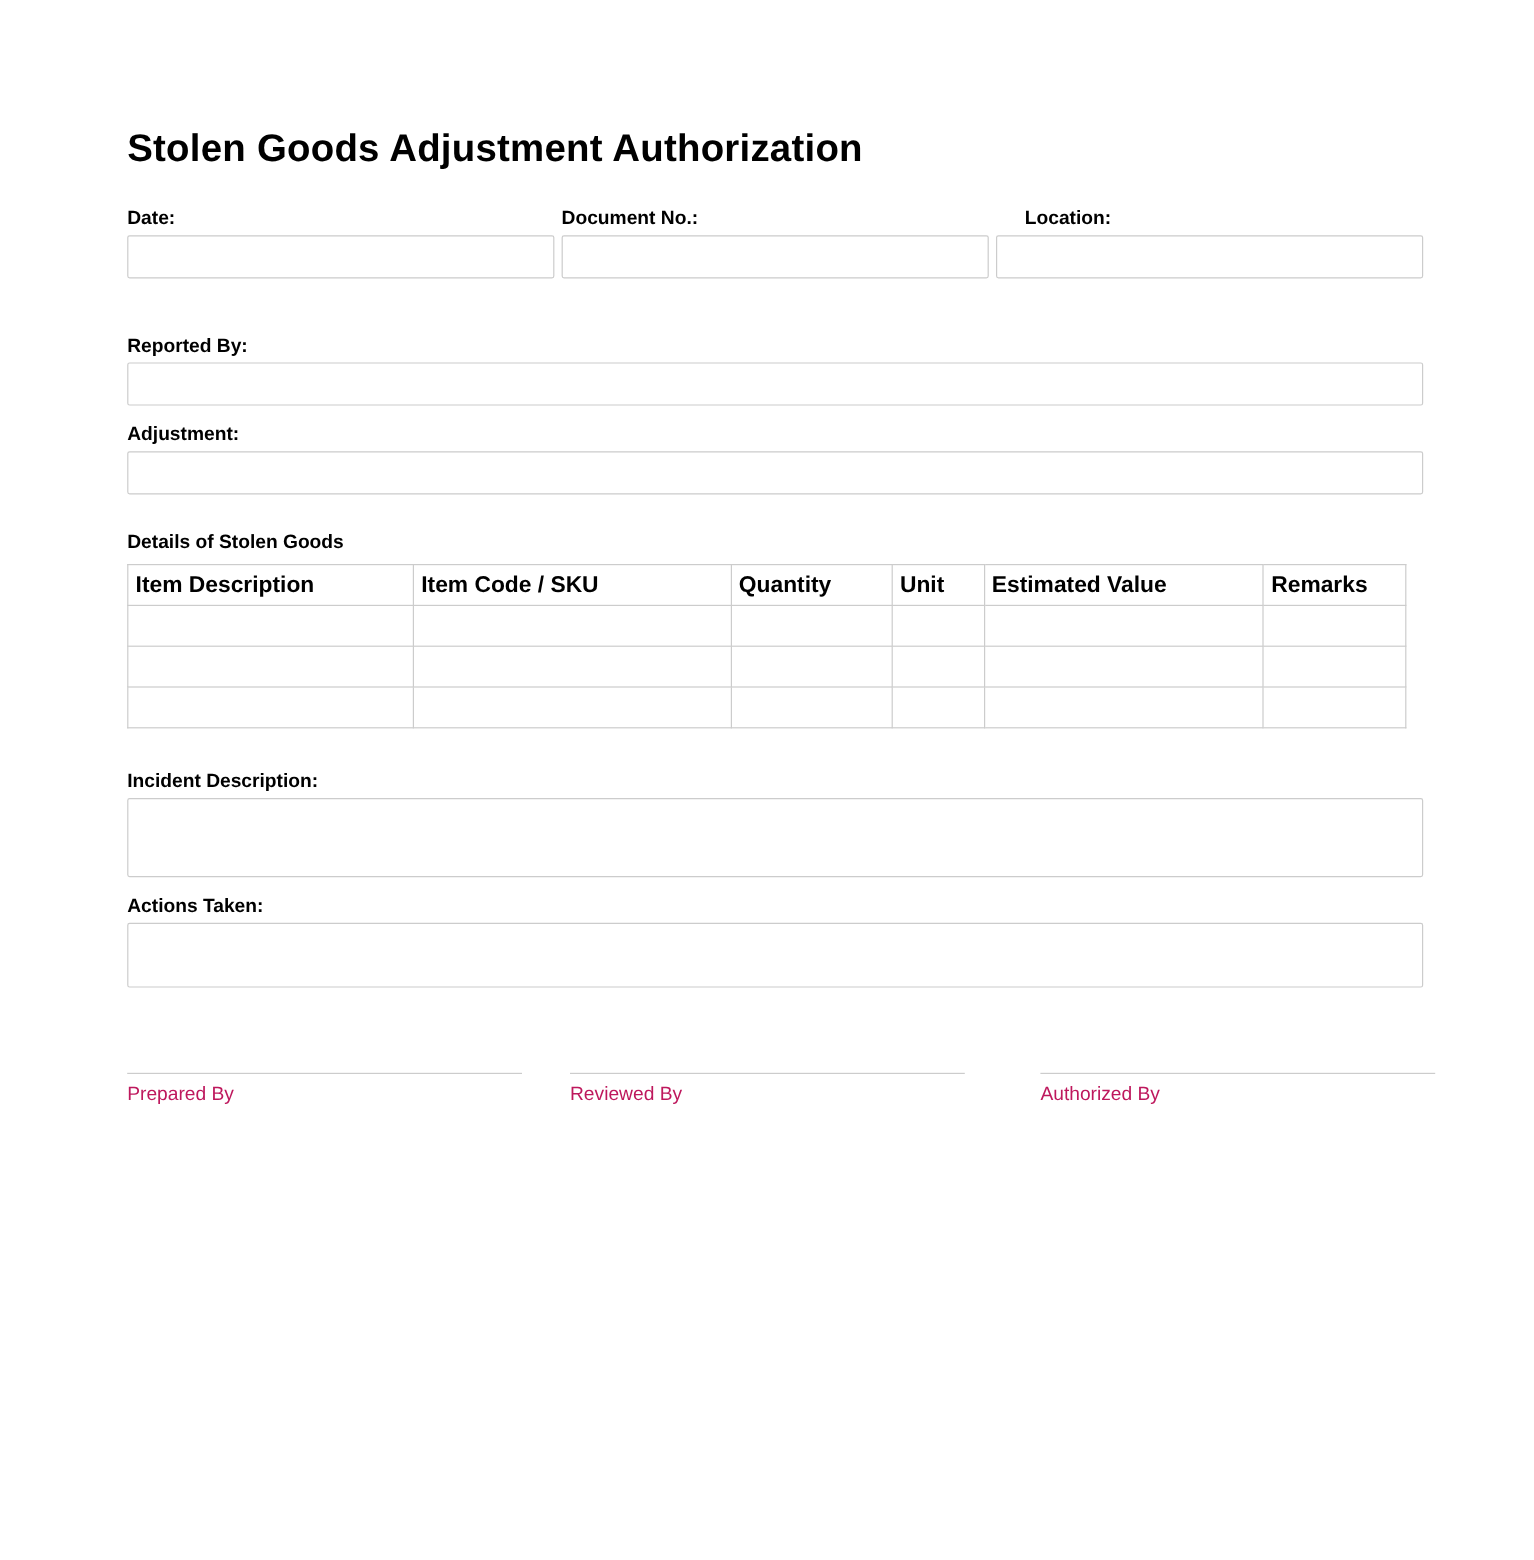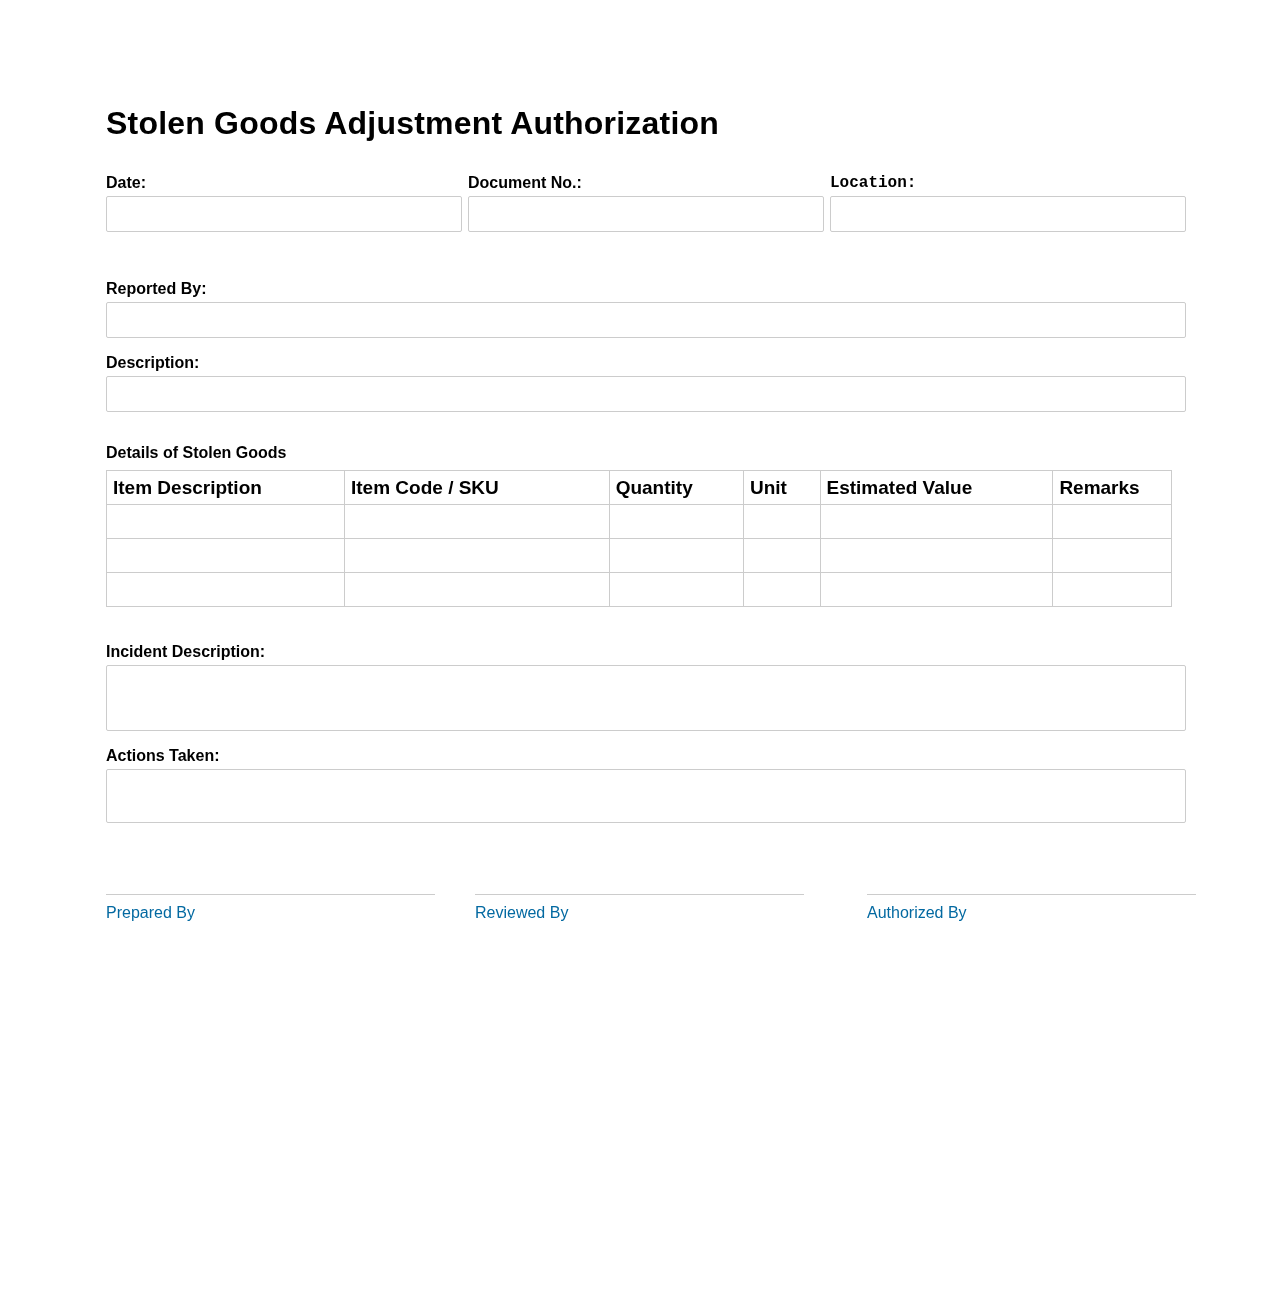--- a/index.html
+++ b/index.html
@@ -6,41 +6,41 @@
   body { width: 1278px; height: 1300px; position: relative; font-family: "Liberation Sans", sans-serif; color: #000; }
   .page { position: absolute; left: 106px; top: 0; width: 1080px; }
   h1 { position: absolute; left: 0; top: 104px; margin: 0; font-size: 32px; font-weight: bold; line-height: 38px; letter-spacing: 0.2px; }
   .lbl { position: absolute; font-size: 16px; font-weight: bold; line-height: 18px; }
   .field { position: absolute; box-sizing: border-box; border: 1px solid #cccccc; border-radius: 2px; background: #fff; }
   table { position: absolute; left: 0; top: 470px; width: 1066px; border-collapse: collapse; }
   th, td { border: 1px solid #cccccc; height: 34px; box-sizing: border-box; padding: 0 6px; text-align: left; font-size: 19px; font-weight: bold; }
   td { font-weight: normal; }
   .sig { position: absolute; top: 894px; width: 329px; }
   .sig .line { border-top: 1px solid #cccccc; height: 0; }
-  .sig .sl { margin-top: 9px; font-size: 16px; color: #0369a1; line-height: 18px; }
+  .sig .sl { margin-top: 9px; font-size: 16px; color: #be185d; line-height: 18px; }
 </style>
 </head>
 <body>
 
 <div class="page">
   <h1>Stolen Goods Adjustment Authorization</h1>
 
   <div class="lbl" style="left:0;top:174px;text-align:right;">Date:</div>
   <div class="field" style="left:0;top:196px;width:356px;height:36px;"></div>
 
   <div class="lbl" style="left:362px;top:174px;">Document No.:</div>
   <div class="field" style="left:362px;top:196px;width:356px;height:36px;"></div>
 
-  <div class="lbl" style="left:724px;top:174px;font-family:Liberation Mono, monospace;">Location:</div>
+  <div class="lbl" style="left:748px;top:174px;">Location:</div>
   <div class="field" style="left:724px;top:196px;width:356px;height:36px;"></div>
 
   <div class="lbl" style="left:0;top:280px;">Reported By:</div>
   <div class="field" style="left:0;top:302px;width:1080px;height:36px;"></div>
 
-  <div class="lbl" style="left:0;top:354px;">Description:</div>
+  <div class="lbl" style="left:0;top:354px;">Adjustment:</div>
   <div class="field" style="left:0;top:376px;width:1080px;height:36px;"></div>
 
   <div class="lbl" style="left:0;top:444px;">Details of Stolen Goods</div>
 
   <table>
     <thead>
       <tr>
         <th style="width:240px;">Item Description</th>
         <th style="width:268px;">Item Code / SKU</th>
         <th style="width:135px;">Quantity</th>

